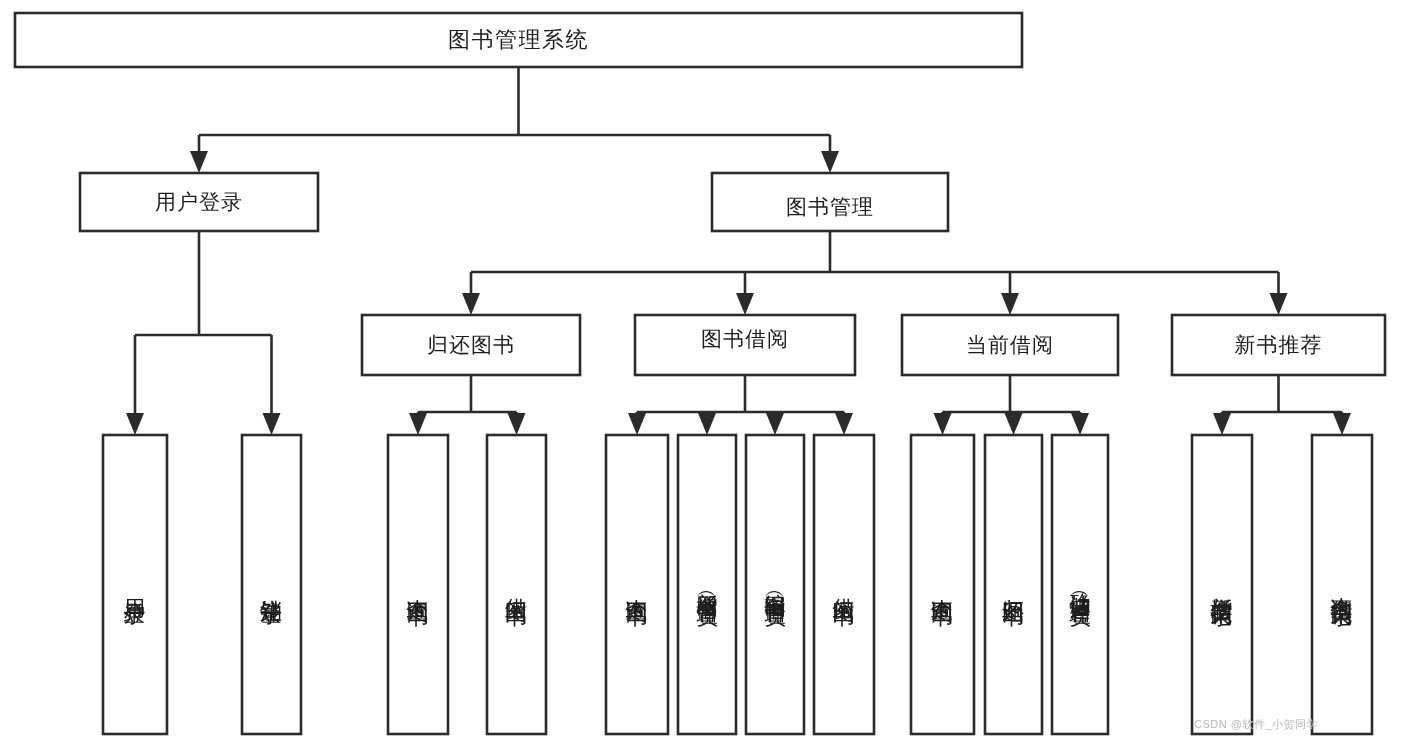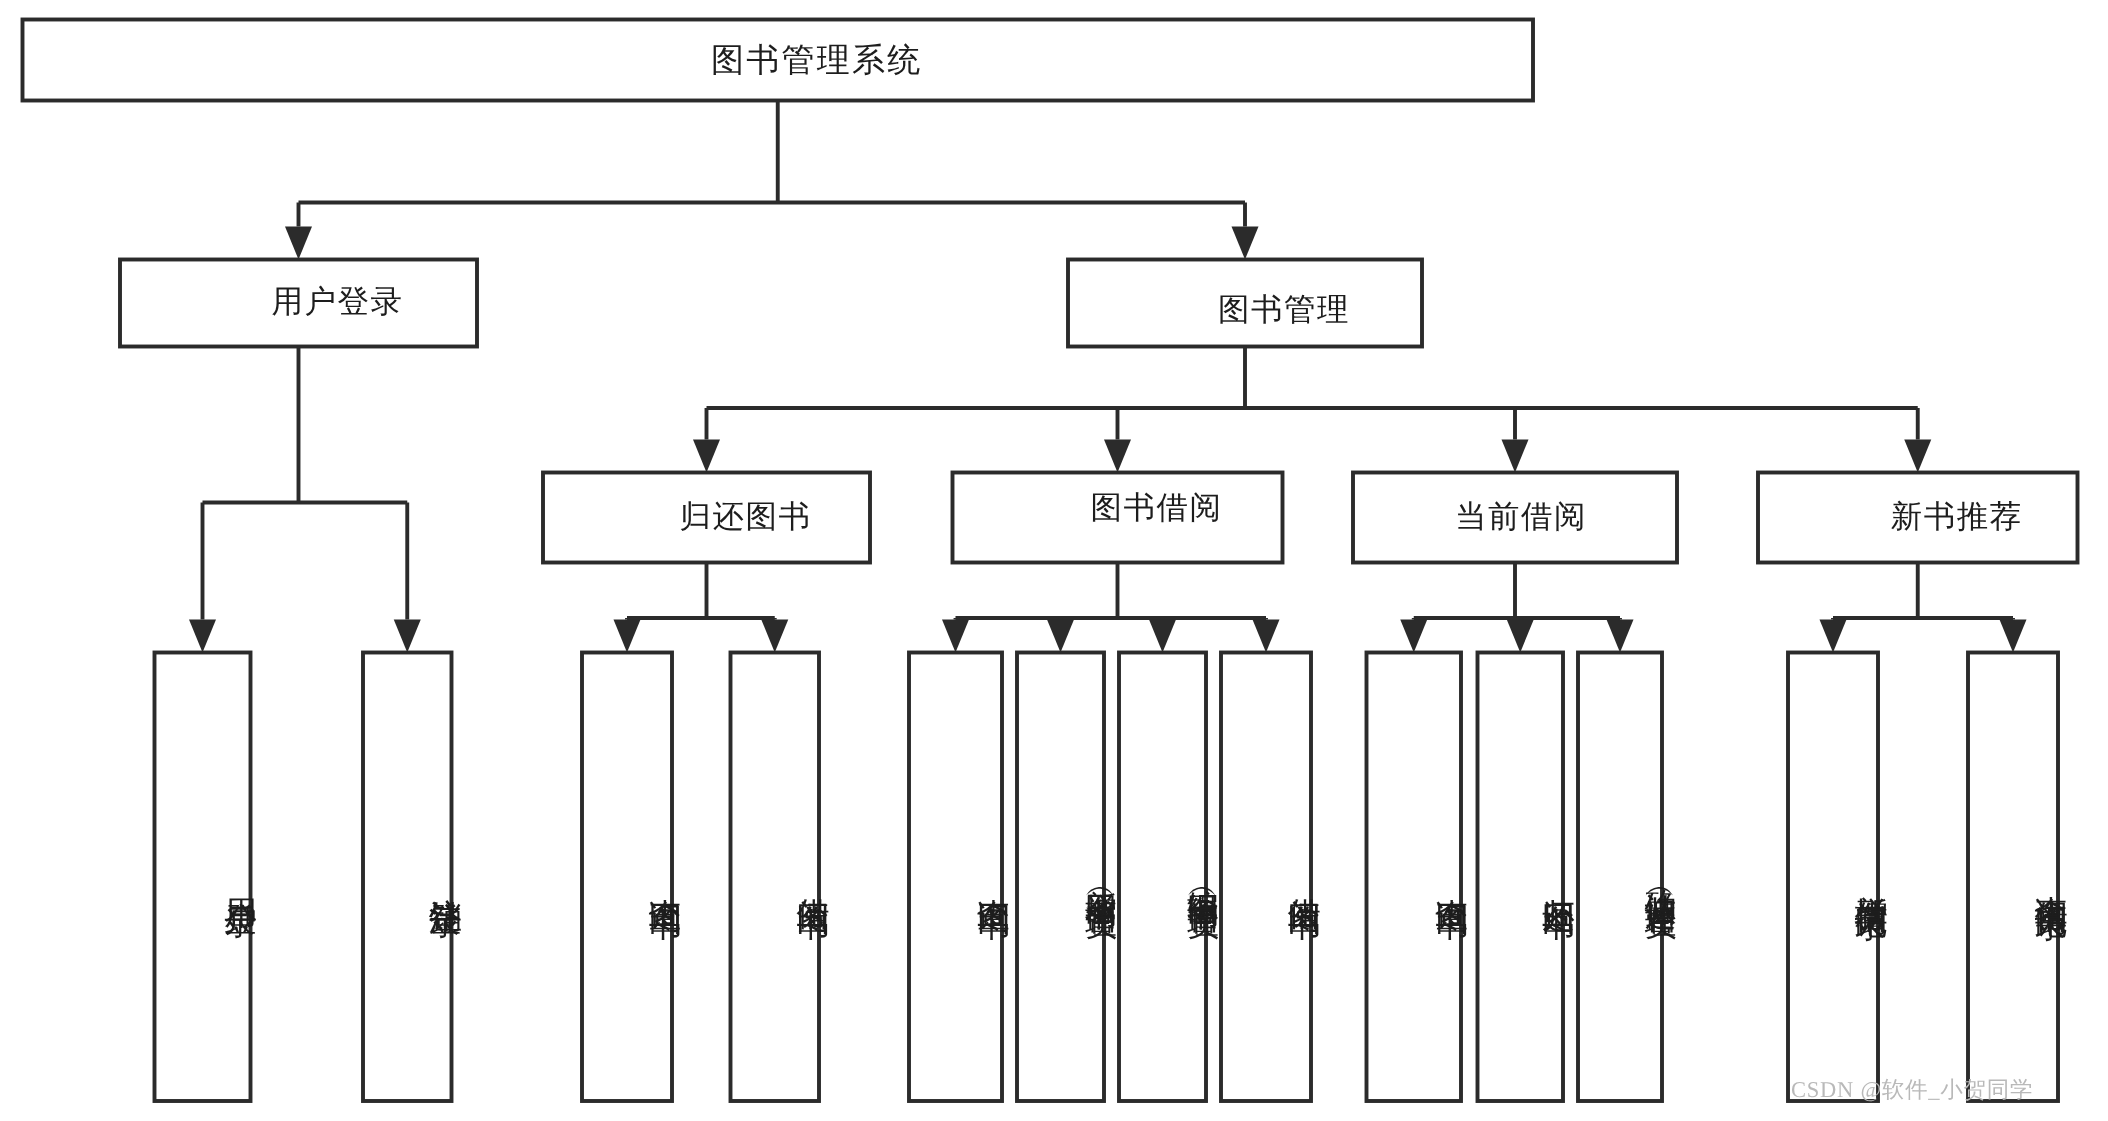--- a/index.html
+++ b/index.html
@@ -14,36 +14,35 @@
   .conn{stroke:#2b2b2b;stroke-width:2.6;fill:none;stroke-linecap:butt;}
   .arrow-head{fill:#2b2b2b;stroke:none;}
   .node-label{
     position:absolute;
     display:flex;align-items:center;justify-content:center;
     color:#1d1d1d;
     font-family:"Liberation Sans","DejaVu Sans",sans-serif;
     text-align:center;
     pointer-events:none;
     white-space:nowrap;
-    padding-left:26px;
   }
   .node-label.horiz{font-size:21px;line-height:1.1;letter-spacing:1px;}
   .node-label.root{font-size:22px;letter-spacing:1.5px;}
   .node-label.vert{
     writing-mode:vertical-rl;
     text-orientation:upright;
     font-size:22px;
     line-height:1.05;
     letter-spacing:2px;
   }
   .watermark{
     position:absolute;
     color:#b9b9b9;
-    font-size:15px;
-    font-family:Liberation Serif, serif;
+    font-size:11px;
+    font-family:Liberation Sans, sans-serif;
     white-space:nowrap;
     letter-spacing:0.5px;
     text-align:right;
   }
 </style>
 </head>
 <body>
 
 <div id="diagram-root">
   <svg class="diagram" id="diagram-svg" viewBox="0 0 1405 747">
@@ -119,21 +118,21 @@
       <rect x="1312" y="435" width="60" height="299" class="node-rect"></rect>
       <line x1="1342" y1="412" x2="1342" y2="413" class="conn"></line>
       <polygon points="1333,413 1351,413 1342,435" class="arrow-head"></polygon>
     </svg>
   <div id="labels-layer">
       <div class="node-label horiz root" style="left: 15px; top: 13px; width: 1007px; height: 54px;">图书管理系统</div>
       <div class="node-label horiz" style="left: 80px; top: 173px; width: 238px; height: 58px;">用户登录</div>
       <div class="node-label horiz" style="left: 712px; top: 173px; width: 236px; height: 68px;">图书管理</div>
       <div class="node-label horiz" style="left: 362px; top: 315px; width: 218px; height: 60px;">归还图书</div>
       <div class="node-label horiz" style="left: 635px; top: 309px; width: 220px; height: 60px;">图书借阅</div>
-      <div class="node-label horiz" style="left: 880px; top: 315px; width: 216px; height: 60px;">当前借阅</div>
+      <div class="node-label horiz" style="left: 902px; top: 315px; width: 216px; height: 60px;">当前借阅</div>
       <div class="node-label horiz" style="left: 1172px; top: 315px; width: 213px; height: 60px;">新书推荐</div>
       <div class="node-label vert" style="left: 103px; top: 435px; width: 64px; height: 299px; font-size: 22px; align-items: center; justify-content: center;">用户登录</div>
       <div class="node-label vert" style="left: 242px; top: 435px; width: 59px; height: 299px; font-size: 22px; align-items: center; justify-content: center;">注销登录</div>
       <div class="node-label vert" style="left: 388px; top: 435px; width: 60px; height: 299px; font-size: 22px; align-items: center; justify-content: center;">查询图书</div>
       <div class="node-label vert" style="left: 487px; top: 435px; width: 59px; height: 299px; font-size: 22px; align-items: center; justify-content: center;">借阅图书</div>
       <div class="node-label vert" style="left: 606px; top: 435px; width: 62px; height: 299px; font-size: 22px; align-items: center; justify-content: center;">查询图书</div>
       <div class="node-label vert" style="left: 678px; top: 435px; width: 58px; height: 299px; font-size: 21px; align-items: center; justify-content: center;">新增图书（管理员）</div>
       <div class="node-label vert" style="left: 746px; top: 435px; width: 58px; height: 299px; font-size: 21px; align-items: center; justify-content: center;">编辑图书（管理员）</div>
       <div class="node-label vert" style="left: 814px; top: 435px; width: 60px; height: 299px; font-size: 22px; align-items: center; justify-content: center;">借阅图书</div>
       <div class="node-label vert" style="left: 911px; top: 435px; width: 63px; height: 299px; font-size: 22px; align-items: center; justify-content: center;">查询图书</div>

